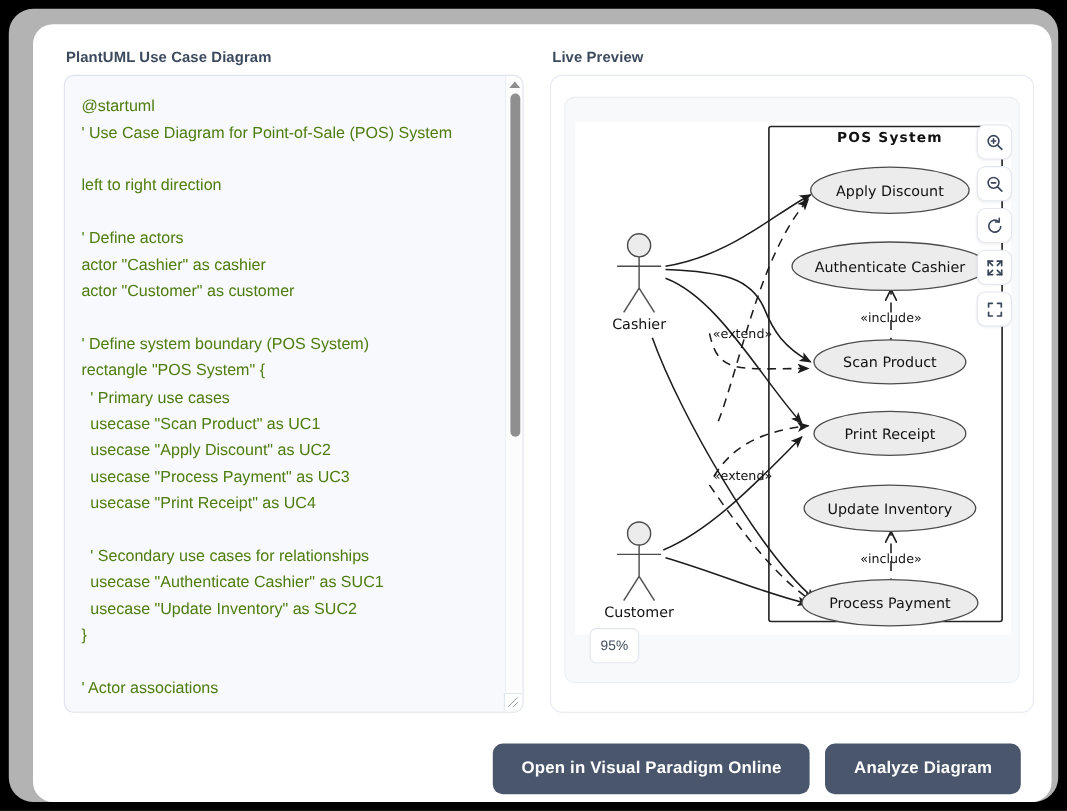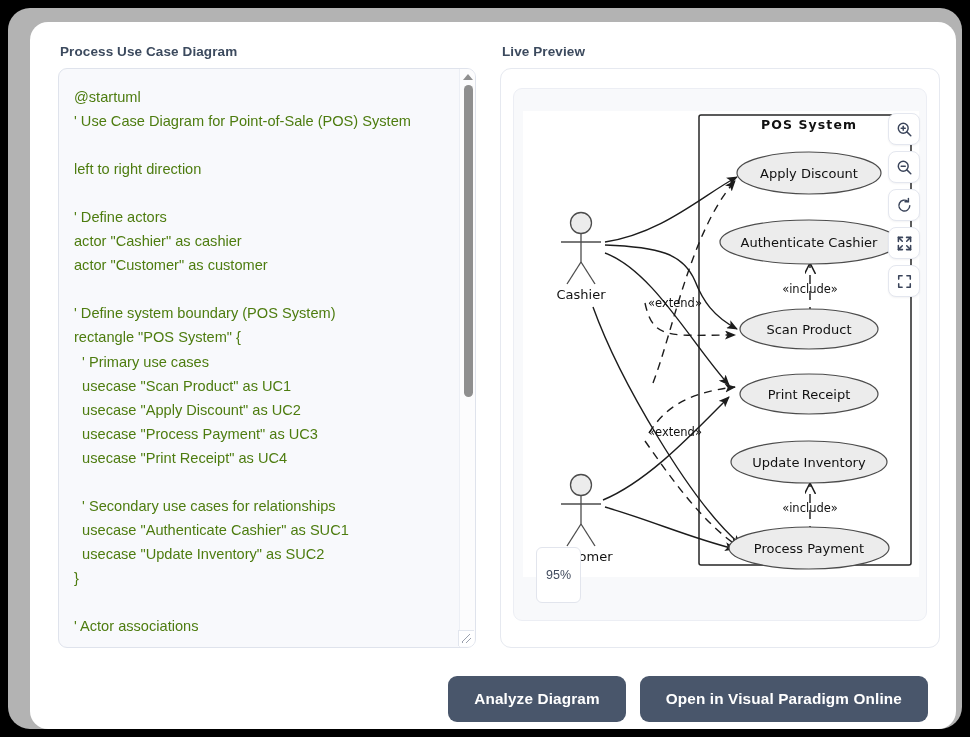--- a/index.html
+++ b/index.html
@@ -155,21 +155,21 @@
     display: flex; align-items: center; justify-content: center;
     box-shadow: 0 1px 2px rgba(20,25,40,.05);
     cursor: pointer;
   }
   .tool-btn svg { display: block; }
 
   #zoom-badge {
     position: absolute;
     left: 22px; bottom: 17px;
     min-width: 42px;
-    padding: 20px 9px;
+    padding: 8px 9px;
     background: #ffffff;
     border: 1px solid #e2e5ed;
     border-radius: 6px;
     font-size: 12.5px;
     color: #414b5e;
     text-align: center;
     z-index: 20;
   }
 
   
@@ -197,21 +197,21 @@
 </style>
 </head>
 <body>
 
 <div id="app-frame">
   <div id="app-card">
 
     <div id="panels">
 
       <div id="editor-panel">
-        <span class="panel-label">Process Use Case Diagram</span>
+        <span class="panel-label">PlantUML Use Case Diagram</span>
 
         <div id="code-box">
           <pre id="code-text">@startuml
 ' Use Case Diagram for Point-of-Sale (POS) System
 
 left to right direction
 
 ' Define actors
 actor "Cashier" as cashier
 actor "Customer" as customer
@@ -387,18 +387,18 @@
                 <polyline points="12.8,16.8 16.8,16.8 16.8,12.8"></polyline>
               </svg>
             </div>
           </div>
         </div>
       </div>
 
     </div>
 
     <div id="action-bar">
+      <button class="action-btn">Open in Visual Paradigm Online</button>
       <button class="action-btn">Analyze Diagram</button>
-      <button class="action-btn">Open in Visual Paradigm Online</button>
     </div>
 
   </div>
 </div>
 
 </body></html>

